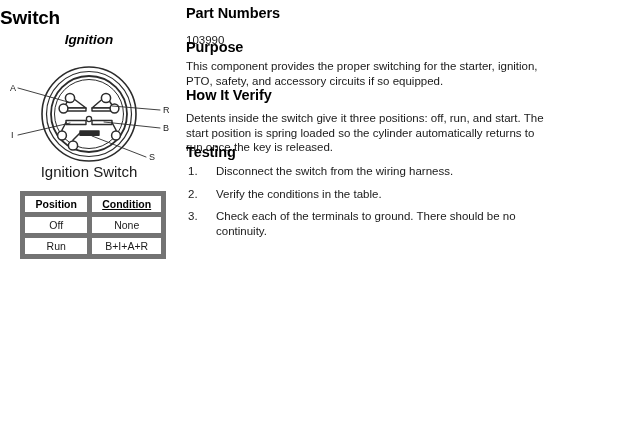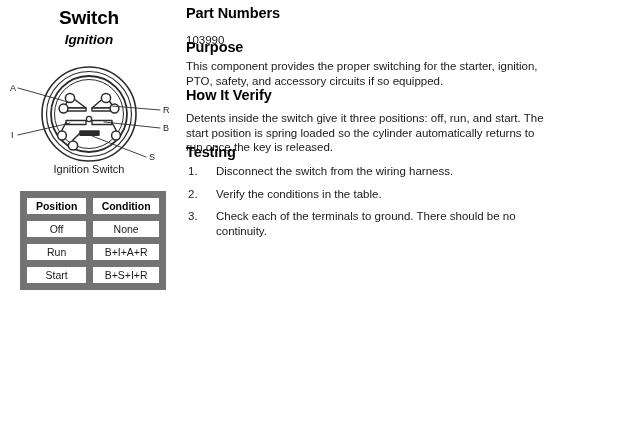--- a/index.html
+++ b/index.html
@@ -25,21 +25,21 @@
     top: 0;
     width: 178px;
     height: 447px;
   }
 
   #page-title {
     position: absolute;
     left: 0;
     top: 7px;
     width: 178px;
-    text-align: center;
+    text-align: left;
     font-size: 19px;
     font-weight: bold;
     letter-spacing: -0.2px;
     color: #000;
   }
   #page-subtitle {
     position: absolute;
     left: 0;
     top: 32px;
     width: 178px;
@@ -59,49 +59,49 @@
     height: 120px;
   }
   #switch-diagram svg { display: block; }
 
   #diagram-caption {
     position: absolute;
     left: 0;
     top: 163px;
     width: 178px;
     text-align: center;
-    font-size: 11px;
+    font-size: 15px;
     color: #1a1a1a;
   }
 
   
   #condition-table {
     position: absolute;
     left: 20px;
     top: 191px;
     width: 146px;
     border-collapse: collapse;
     border: 1px solid #b3b3b3;
     background: #fff;
   }
   #condition-table td, #condition-table th {
-    border: 7px solid #737373;
+    border: 5px solid #737373;
     font-size: 10.5px;
     text-align: center;
     height: 16px;
     padding: 0 2px;
     font-weight: normal;
     color: #1a1a1a;
   }
   #condition-table th {
     font-weight: bold;
     color: #000;
   }
   #condition-table .col-position { width: 62px; }
-  #condition-table .col-condition { width: 68px; }
+  #condition-table .col-condition { width: 68px; text-decoration: underline; }
 
   
   #right-column {
     position: absolute;
     left: 186px;
     top: 0;
     width: 372px;
   }
   .section { margin: 0; }
   .section-heading {
@@ -227,24 +227,20 @@
     </thead>
     <tbody>
       <tr>
         <td>Off</td>
         <td>None</td>
       </tr>
       <tr>
         <td>Run</td>
         <td>B+I+A+R</td>
       </tr>
-      <tr>
-        <td>Start</td>
-        <td>B+S+I+R</td>
-      </tr>
     </tbody>
   </table>
 </div>
 
 <div id="right-column">
 
   <section class="section" id="sec-part-numbers">
     <div class="section-heading">Part Numbers</div>
     <div class="section-body">103990</div>
   </section>

